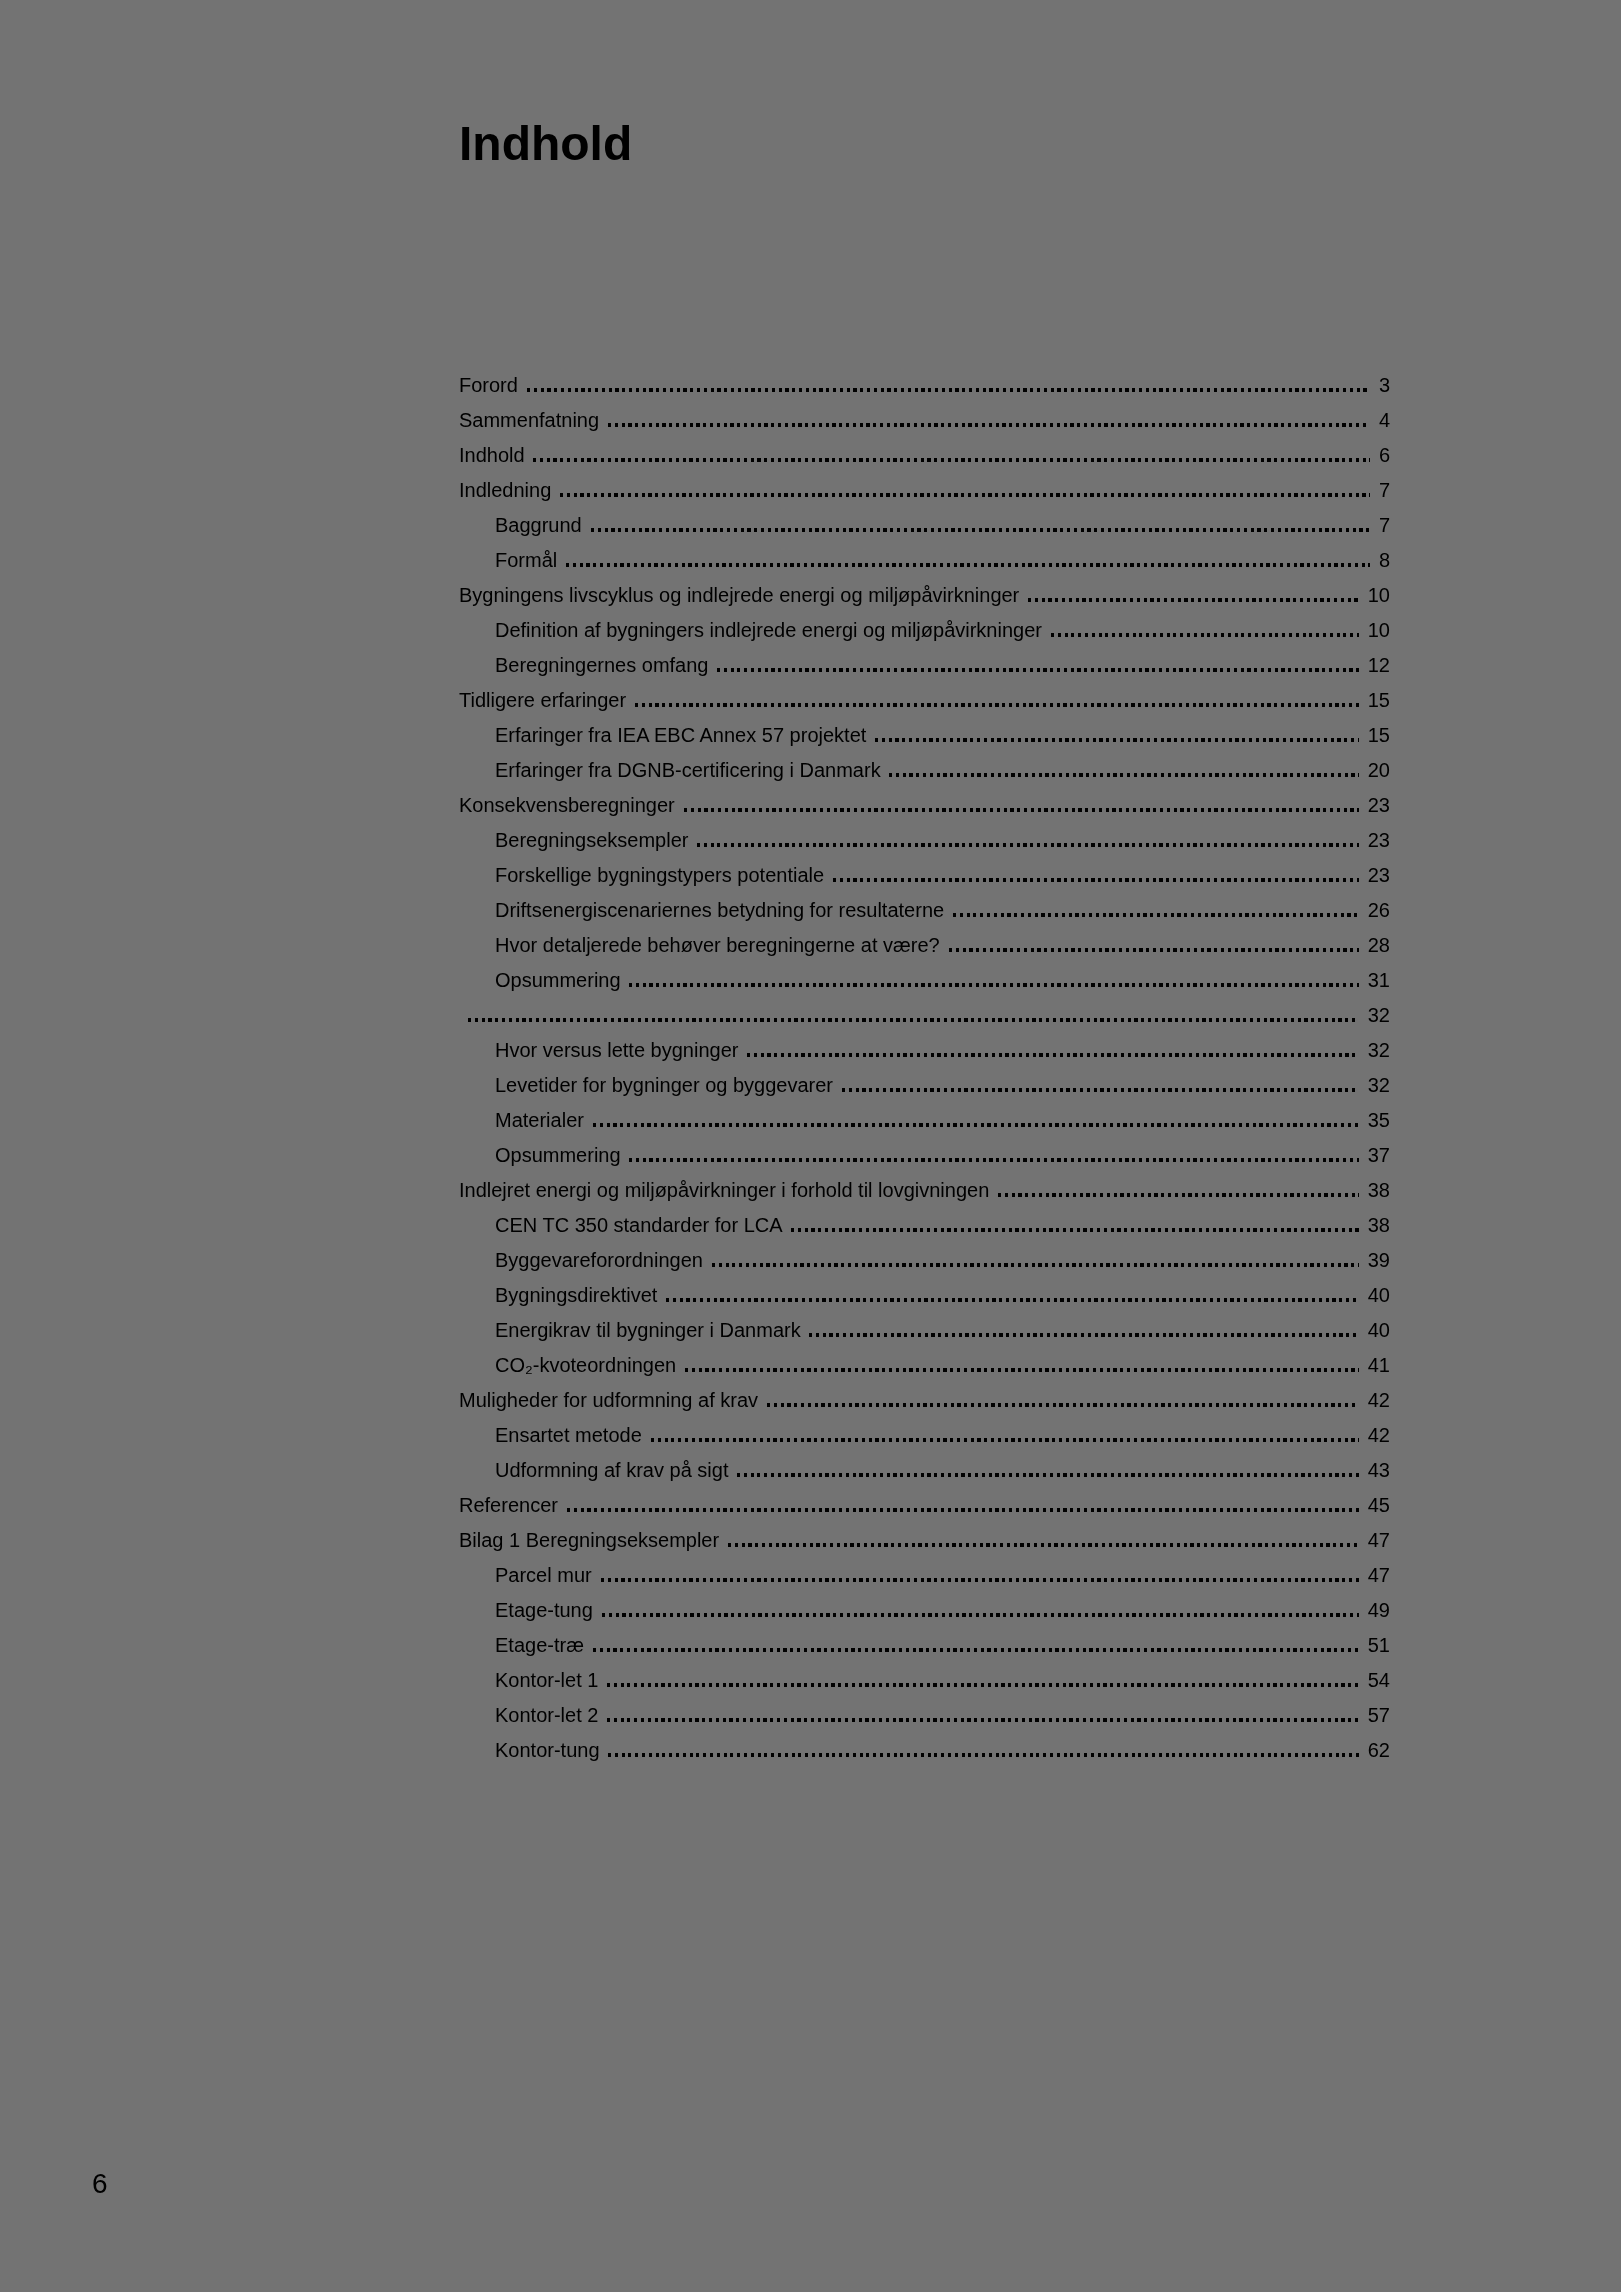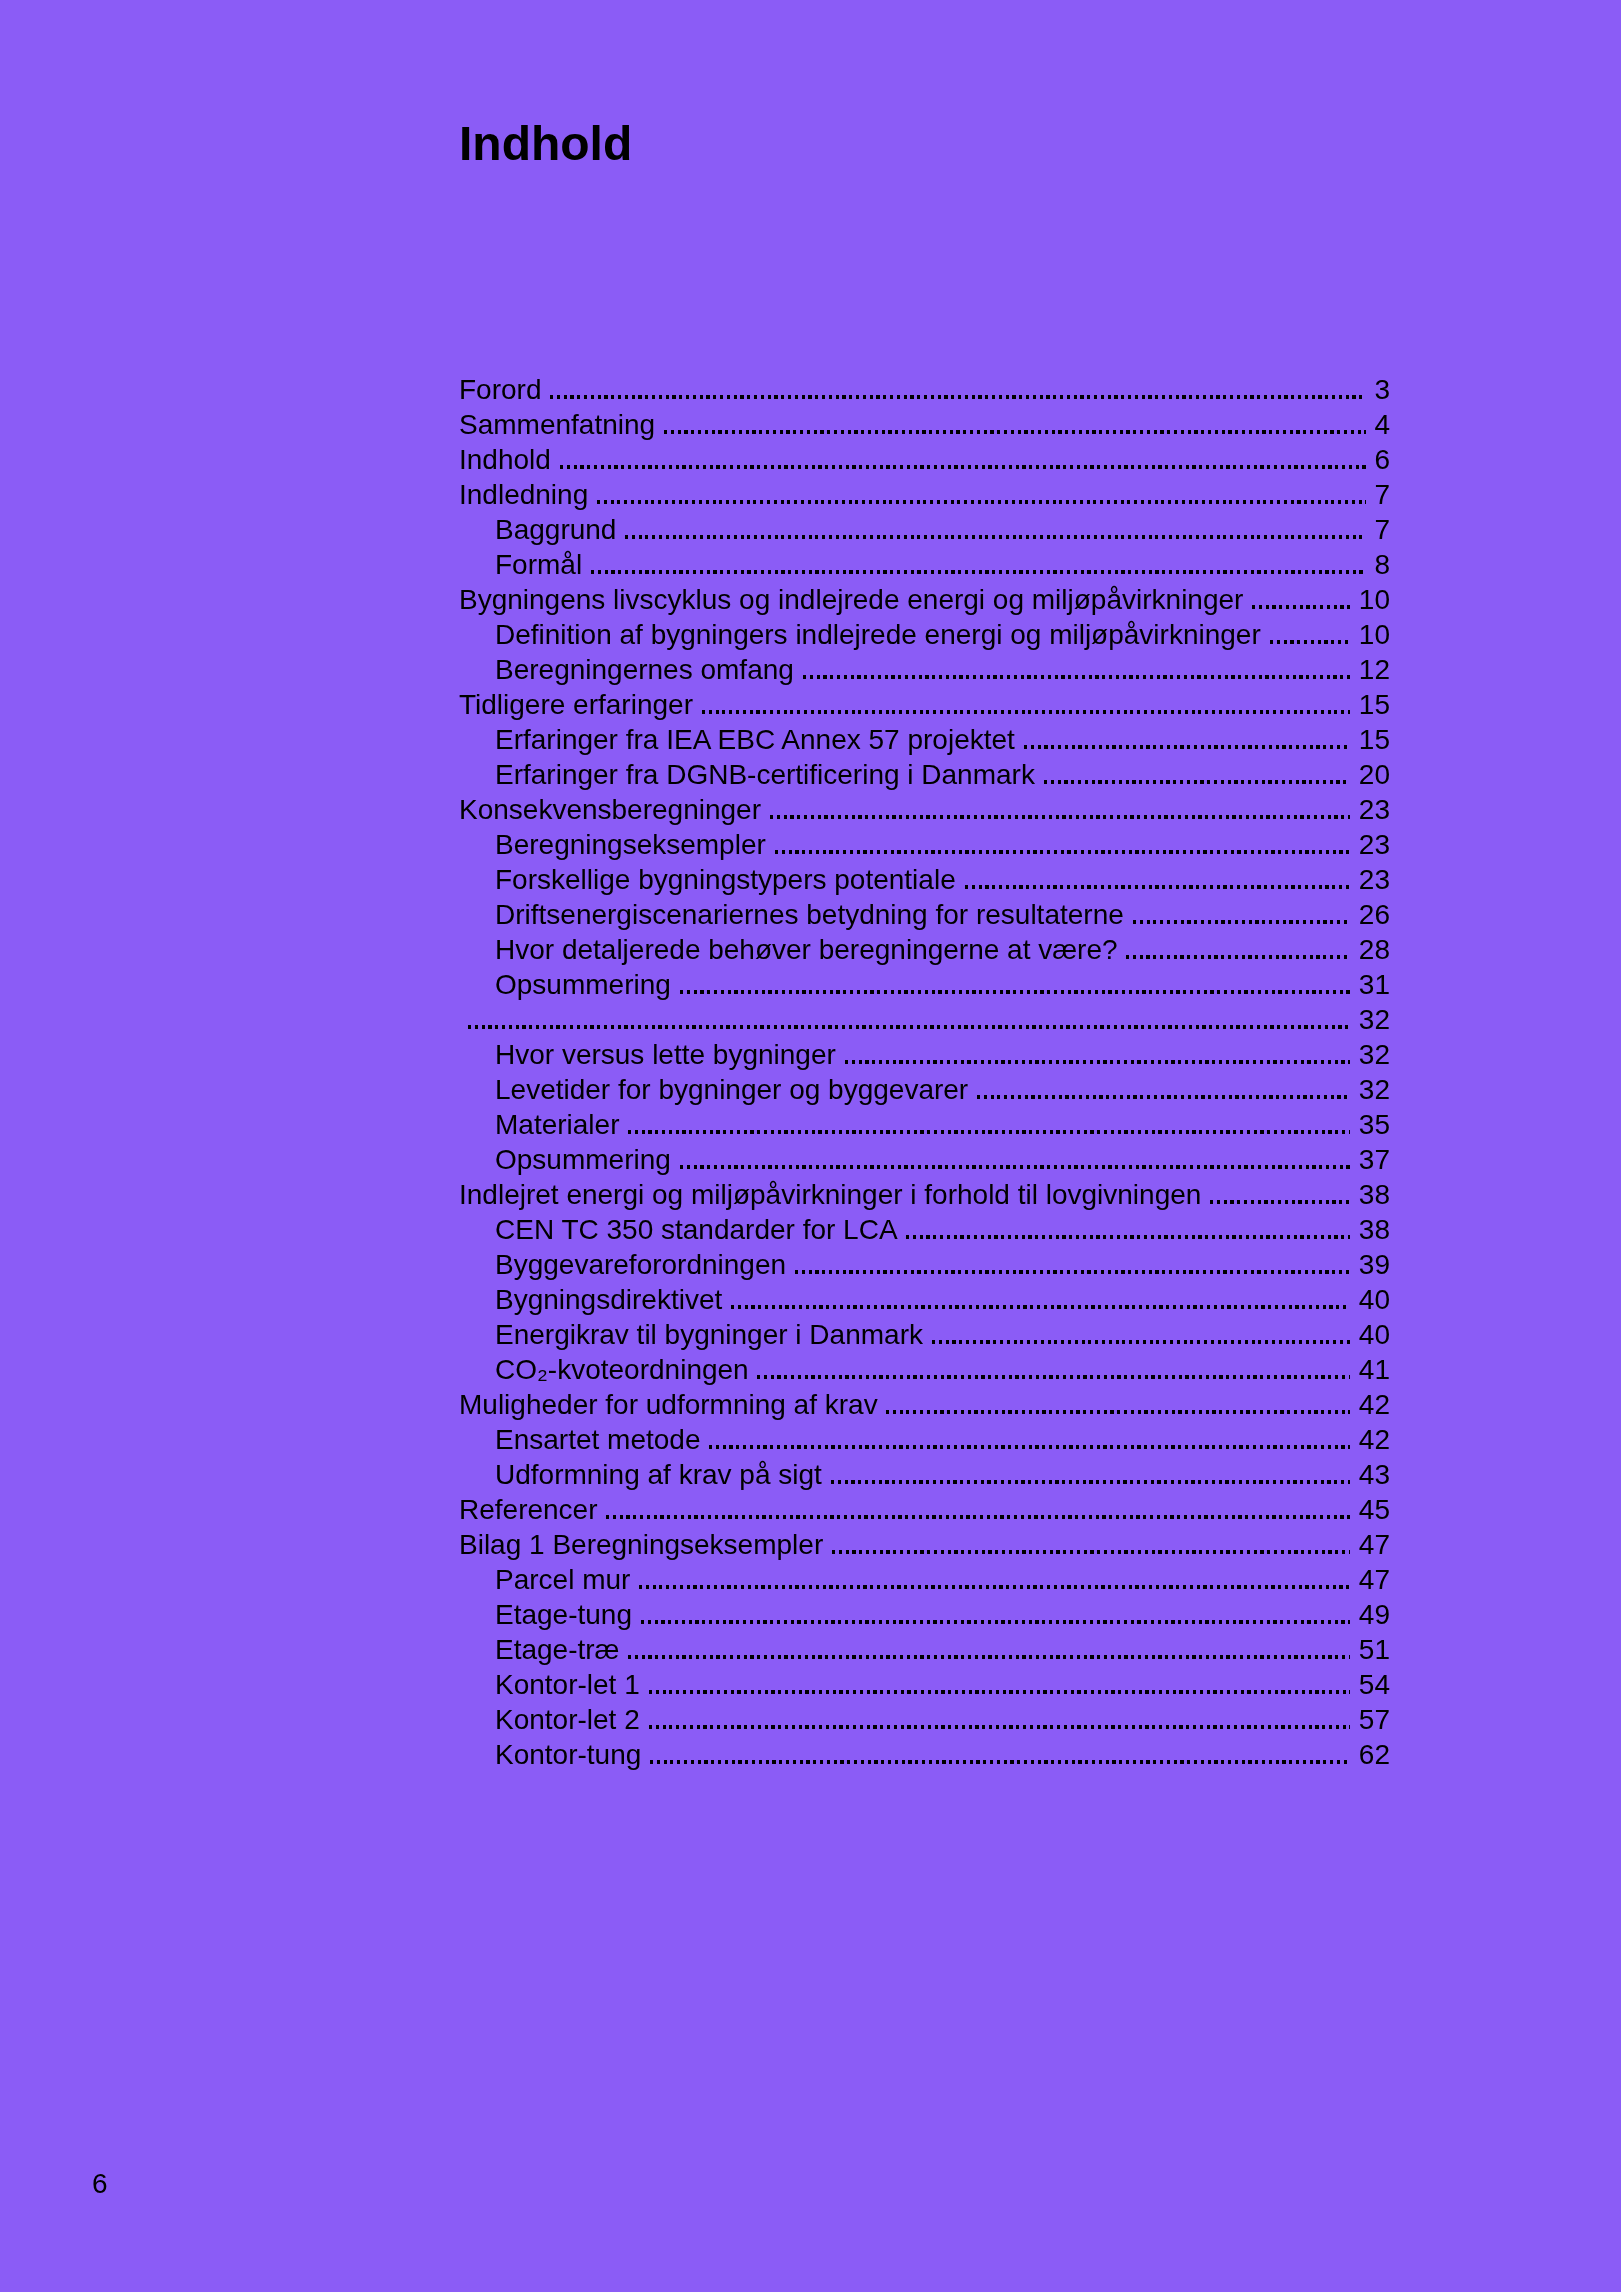--- a/index.html
+++ b/index.html
@@ -1,20 +1,20 @@
 <!DOCTYPE html>
 <html><head>
 <meta charset="utf-8">
 <style>
   html,body { margin:0; padding:0; background:#ffffff; }
   .sheet {
     position:relative;
     width:1621px;
     height:2293px;
-    background:#8b5cf6;
+    background:#737373;
     color:#000000;
     font-family:"Liberation Sans","DejaVu Sans",sans-serif;
     overflow:hidden;
   }
   .doc-title {
     position:absolute;
     left:459px;
     top:120px;
     font-size:48px;
     line-height:1;
@@ -24,21 +24,21 @@
   .toc {
     position:absolute;
     left:459px;
     top:374px;
     width:931px;
   }
   .toc-row {
     display:flex;
     align-items:baseline;
     height:35px;
-    font-size:28px;
+    font-size:20px;
     line-height:normal;
     white-space:nowrap;
   }
   .toc-row.indent { padding-left:36px;justify-content:space-between; }
   .toc-label { flex:0 0 auto; }
   .leader {
     flex:1 1 auto;
     min-width:23.5px;
     height:3.9px;
     margin:0 8.8px;

